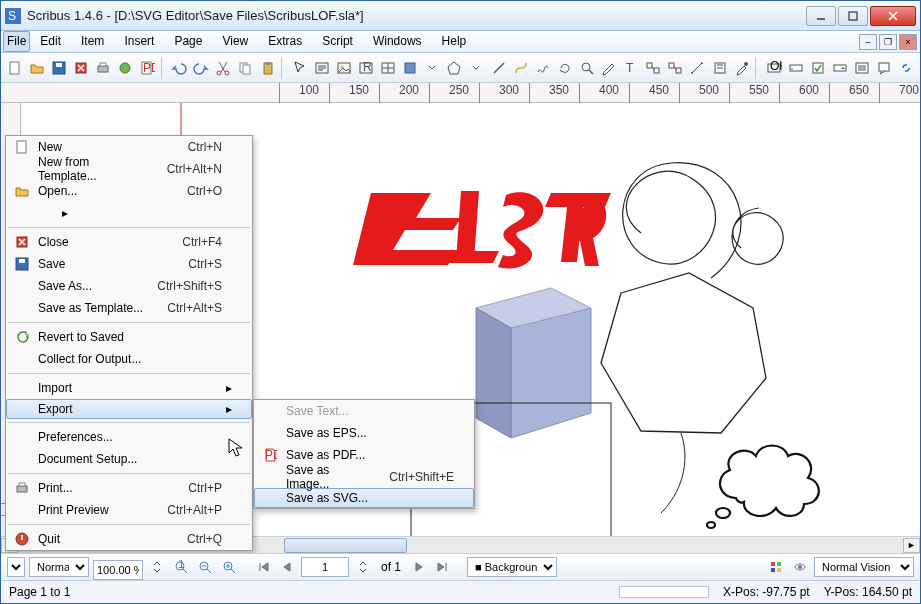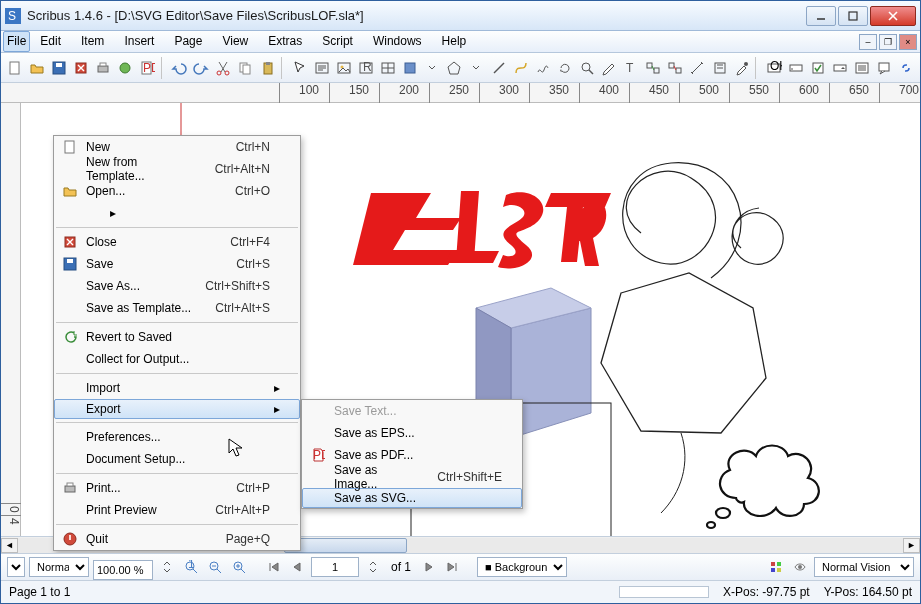--- a/index.html
+++ b/index.html
@@ -31,21 +31,21 @@
   
   .workspace { flex: 1; display: flex; flex-direction: column; background: #fff; position: relative; overflow: hidden; }
   .ruler-h { height: 20px; background: #f5f5f5; border-bottom: 1px solid #bcbcbc; position: relative; font-size: 9px; color: #444; }
   .ruler-h .tick { position: absolute; top: 0; height: 20px; border-left: 1px solid #888; padding-left: 19px; }
   .ruler-row { flex: 1; display: flex; }
   .ruler-v { width: 20px; background: #f5f5f5; border-right: 1px solid #bcbcbc; position: relative; font-size: 9px; color: #444; }
   .ruler-v .tick { position: absolute; left: 0; width: 20px; border-top: 1px solid #888; writing-mode: vertical-rl; padding-top: 2px; }
   .canvas { flex: 1; background: #fff; position: relative; overflow: hidden; }
 
   
-  .dropdown { position: absolute; background: #f8f8f8; border: 1px solid #9c9c9c; box-shadow: 2px 3px 6px rgba(0,0,0,.25); z-index: 100; margin-left: 48px; }
+  .dropdown { position: absolute; background: #f8f8f8; border: 1px solid #9c9c9c; box-shadow: 2px 3px 6px rgba(0,0,0,.25); z-index: 100; }
   .dropdown .row { display: flex; align-items: center; height: 22px; padding: 0 20px 0 4px; cursor: default; }
   .dropdown .row .ico { width: 24px; display: flex; justify-content: center; }
   .dropdown .row .lbl { flex: 1; padding-left: 4px; }
   .dropdown .row .sc { color: #333; padding-left: 24px; }
   .dropdown .row .arrow { width: 10px; text-align: right; }
   .dropdown .sep { height: 1px; background: #c9c9c9; margin: 3px 2px; }
   .dropdown .row.hover { background: linear-gradient(#e8f1fb,#cfe3f7); border: 1px solid #7da7d9; height: 20px; padding: 0 19px 0 3px; border-radius: 2px; }
   .dropdown .row.disabled .lbl, .dropdown .row.disabled .sc { color: #9a9a9a; }
 
   .file-menu { top: 52px; left: 4px; width: 248px; }
@@ -568,21 +568,21 @@
         </div>
       <div class="sep"></div>
       <div class="row">
           <span class="ico">
             <svg class="icon-box" viewBox="0 0 14 14">
               <circle cx="7" cy="7" r="6" fill="#d04a3b" stroke="#8e2a1f"></circle>
               <line x1="7" y1="3" x2="7" y2="8" stroke="#fff" stroke-width="1.6"></line>
             </svg>
           </span>
           <span class="lbl">Quit</span>
-          <span class="sc">Page+Q</span>
+          <span class="sc">Ctrl+Q</span>
           <span class="arrow"></span>
         </div>
     </div>
 
     <div class="dropdown export-menu">
       <div class="row disabled">
           <span class="ico"></span>
           <span class="lbl">Save Text...</span>
           <span class="sc"></span>
         </div>
@@ -611,21 +611,21 @@
           <span class="lbl">Save as SVG...</span>
           <span class="sc"></span>
         </div>
     </div>
 
   </div>
 
   <div class="controlbar">
     <select style="width:18px"><option>pt</option></select>
     <select style="width:60px"><option>Normal</option></select>
-    <input style="width: 60px; margin-top: 6px;" value="100.00 %">
+    <input style="width: 50px; margin-top: 6px;" value="100.00 %">
     <div class="mini">
         <svg width="10" height="14">
           <path d="M2 5l3-3 3 3M2 9l3 3 3-3" fill="none" stroke="#555"></path>
         </svg>
       </div>
     <div class="mini">
         <svg width="14" height="14">
           <circle cx="6" cy="6" r="4" fill="none" stroke="#4a7fc4"></circle>
           <line x1="9" y2="13" x2="13" y1="9" stroke="#4a7fc4"></line>
           <text x="4" y="8" font-size="7" fill="#4a7fc4">1</text>

